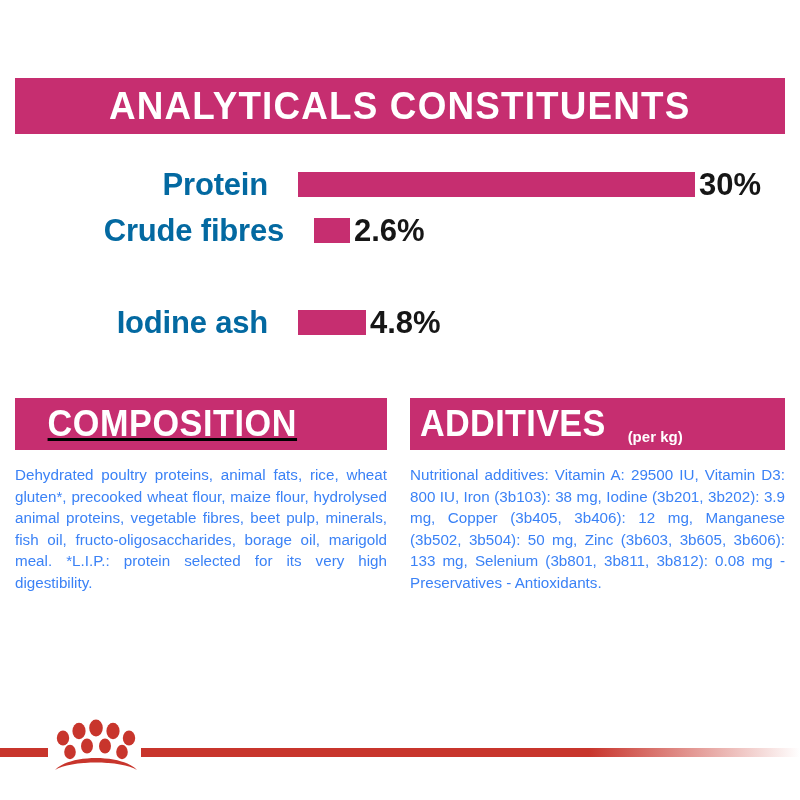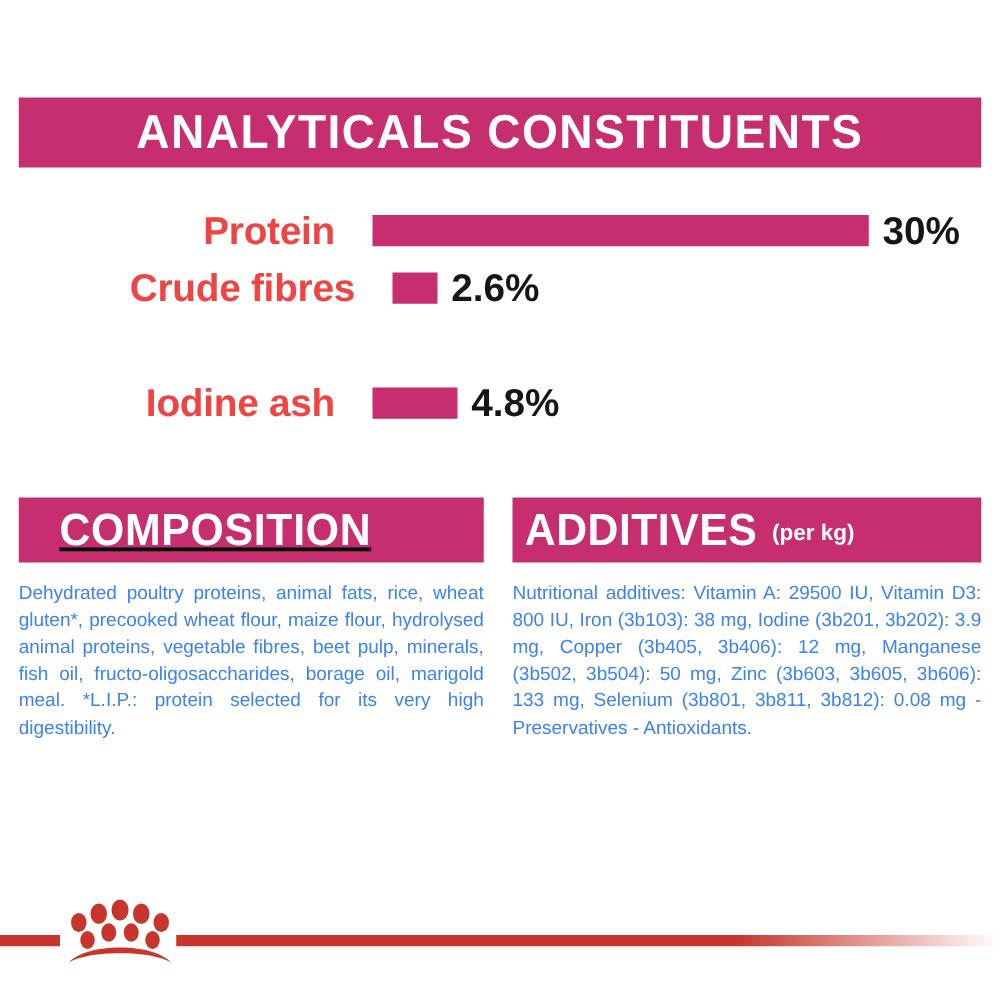--- a/index.html
+++ b/index.html
@@ -77,24 +77,24 @@
     padding-left: 5px;
   }
   #band-additives .band-title {
     font-size: 36px;
     letter-spacing: 0.4px;
     transform: scaleX(0.95);
   }
   .band-suffix {
     color: #ffffff;
     font-weight: 700;
-    font-size: 18px;
-    margin-left: 7px;
+    font-size: 15px;
+    margin-left: 17px;
     position: relative;
-    top: 2px;
+    top: 12px;
     white-space: nowrap;
   }
 
   
   #chart {
     position: absolute;
     left: 0;
     top: 150px;
     width: 800px;
     height: 200px;
@@ -105,30 +105,29 @@
     width: 800px;
     height: 46px;
     display: flex;
     align-items: center;
   }
   .row-label {
     width: 268px;
     text-align: right;
     font-size: 31px;
     font-weight: 700;
-    color: #ef4444;
+    color: #0369a1;
     letter-spacing: -0.2px;
     white-space: nowrap;
     line-height: 1;
   }
   .bar-wrap {
     display: flex;
     align-items: center;
     margin-left: 30px;
-    gap: 7px;
   }
   .bar {
     background: #C62E70;
     height: 25px;
   }
   .bar-value {
     font-size: 31px;
     font-weight: 700;
     color: #161616;
     margin-left: 4px;

